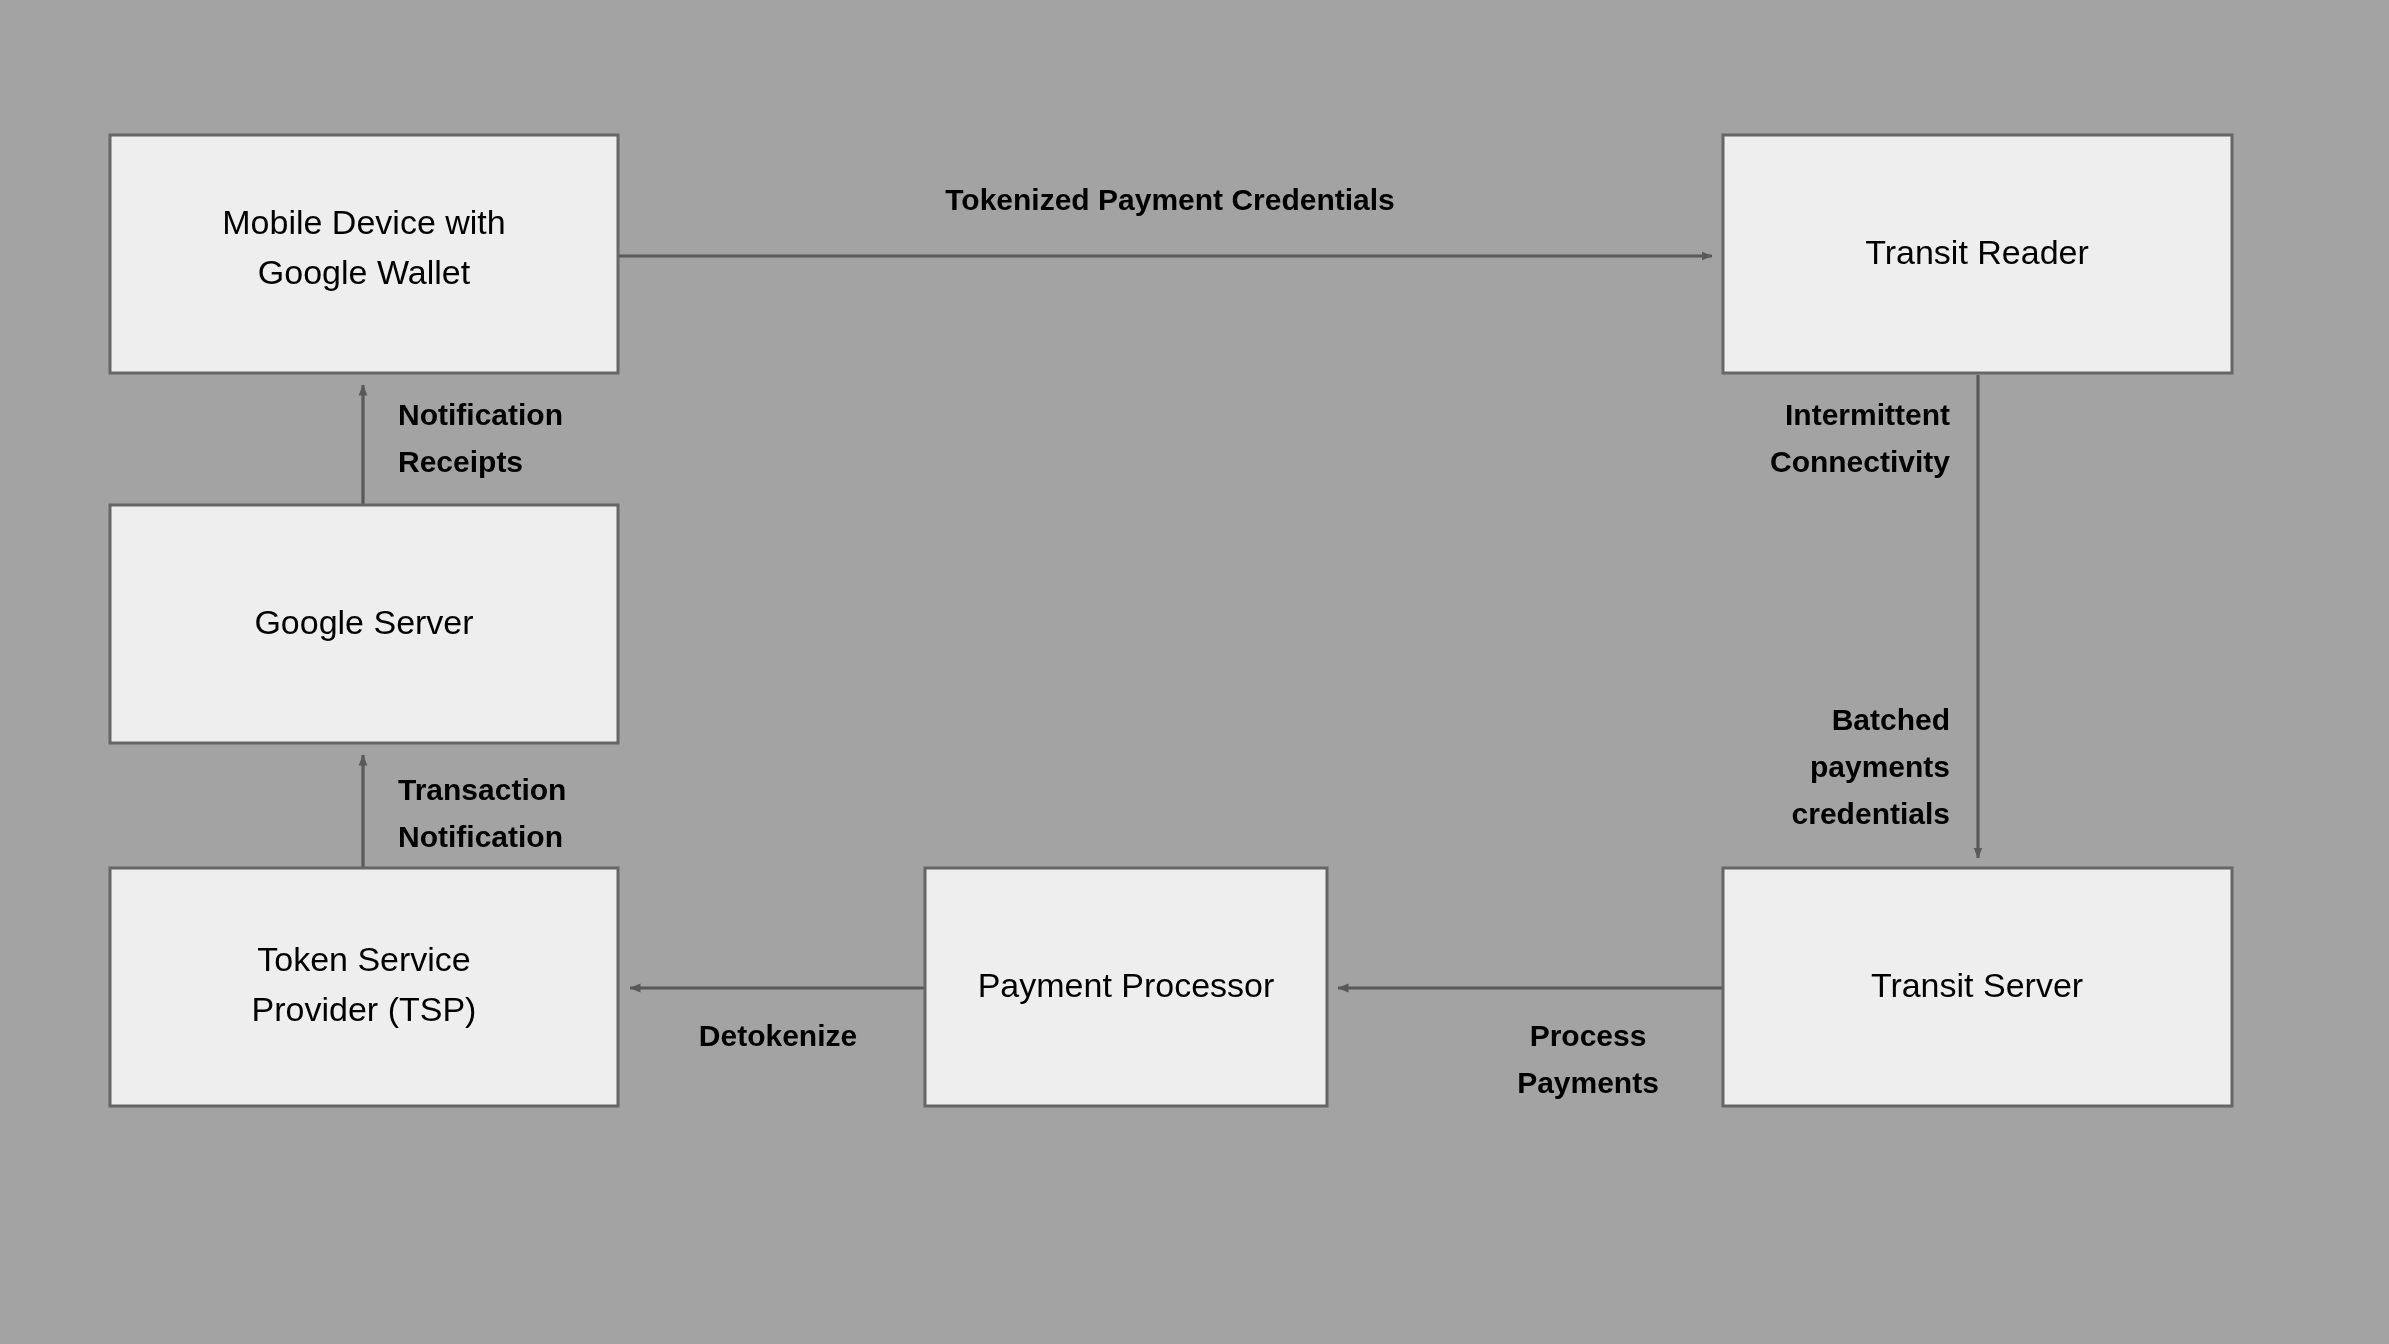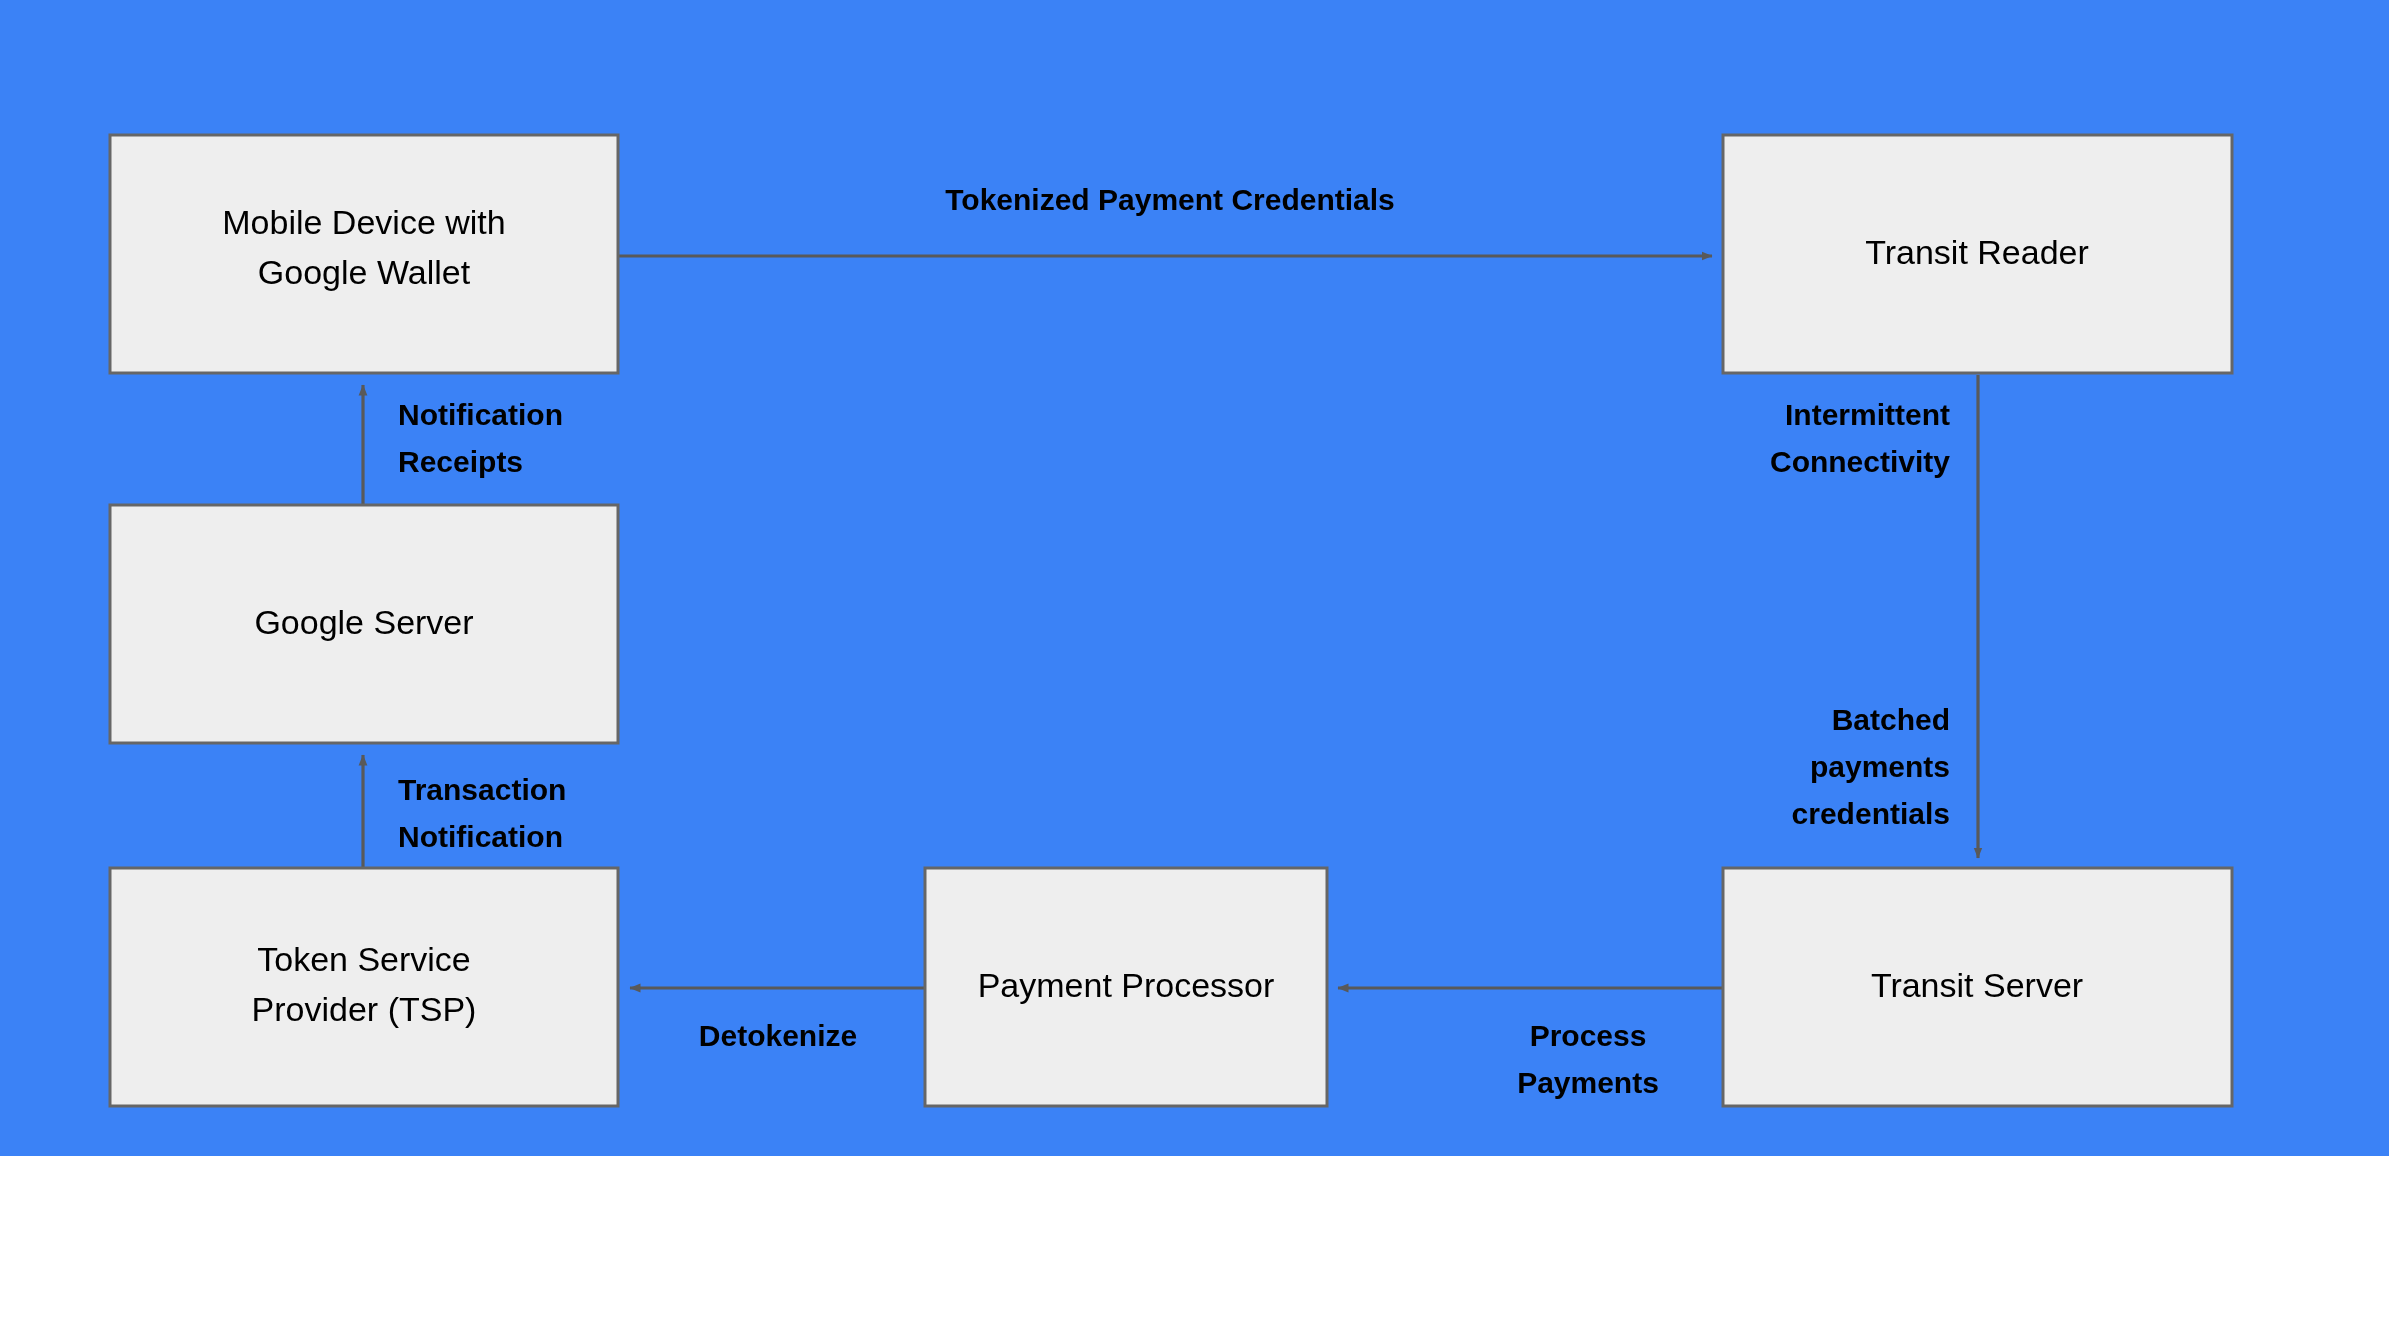--- a/index.html
+++ b/index.html
@@ -10,22 +10,22 @@
   }
   body {
     width: 2389px;
     height: 1344px;
     font-family: "Liberation Sans", sans-serif;
     overflow: hidden;
   }
   #diagram-root {
     position: relative;
     width: 2389px;
-    height: 1156px;
-    background: #3b82f6;
+    height: 1344px;
+    background: #a3a3a3;
   }
   svg.diagram-canvas {
     position: absolute;
     top: 0;
     left: 0;
     width: 2389px;
     height: 1344px;
   }
   .node-rect {
     fill: #eeeeee;

